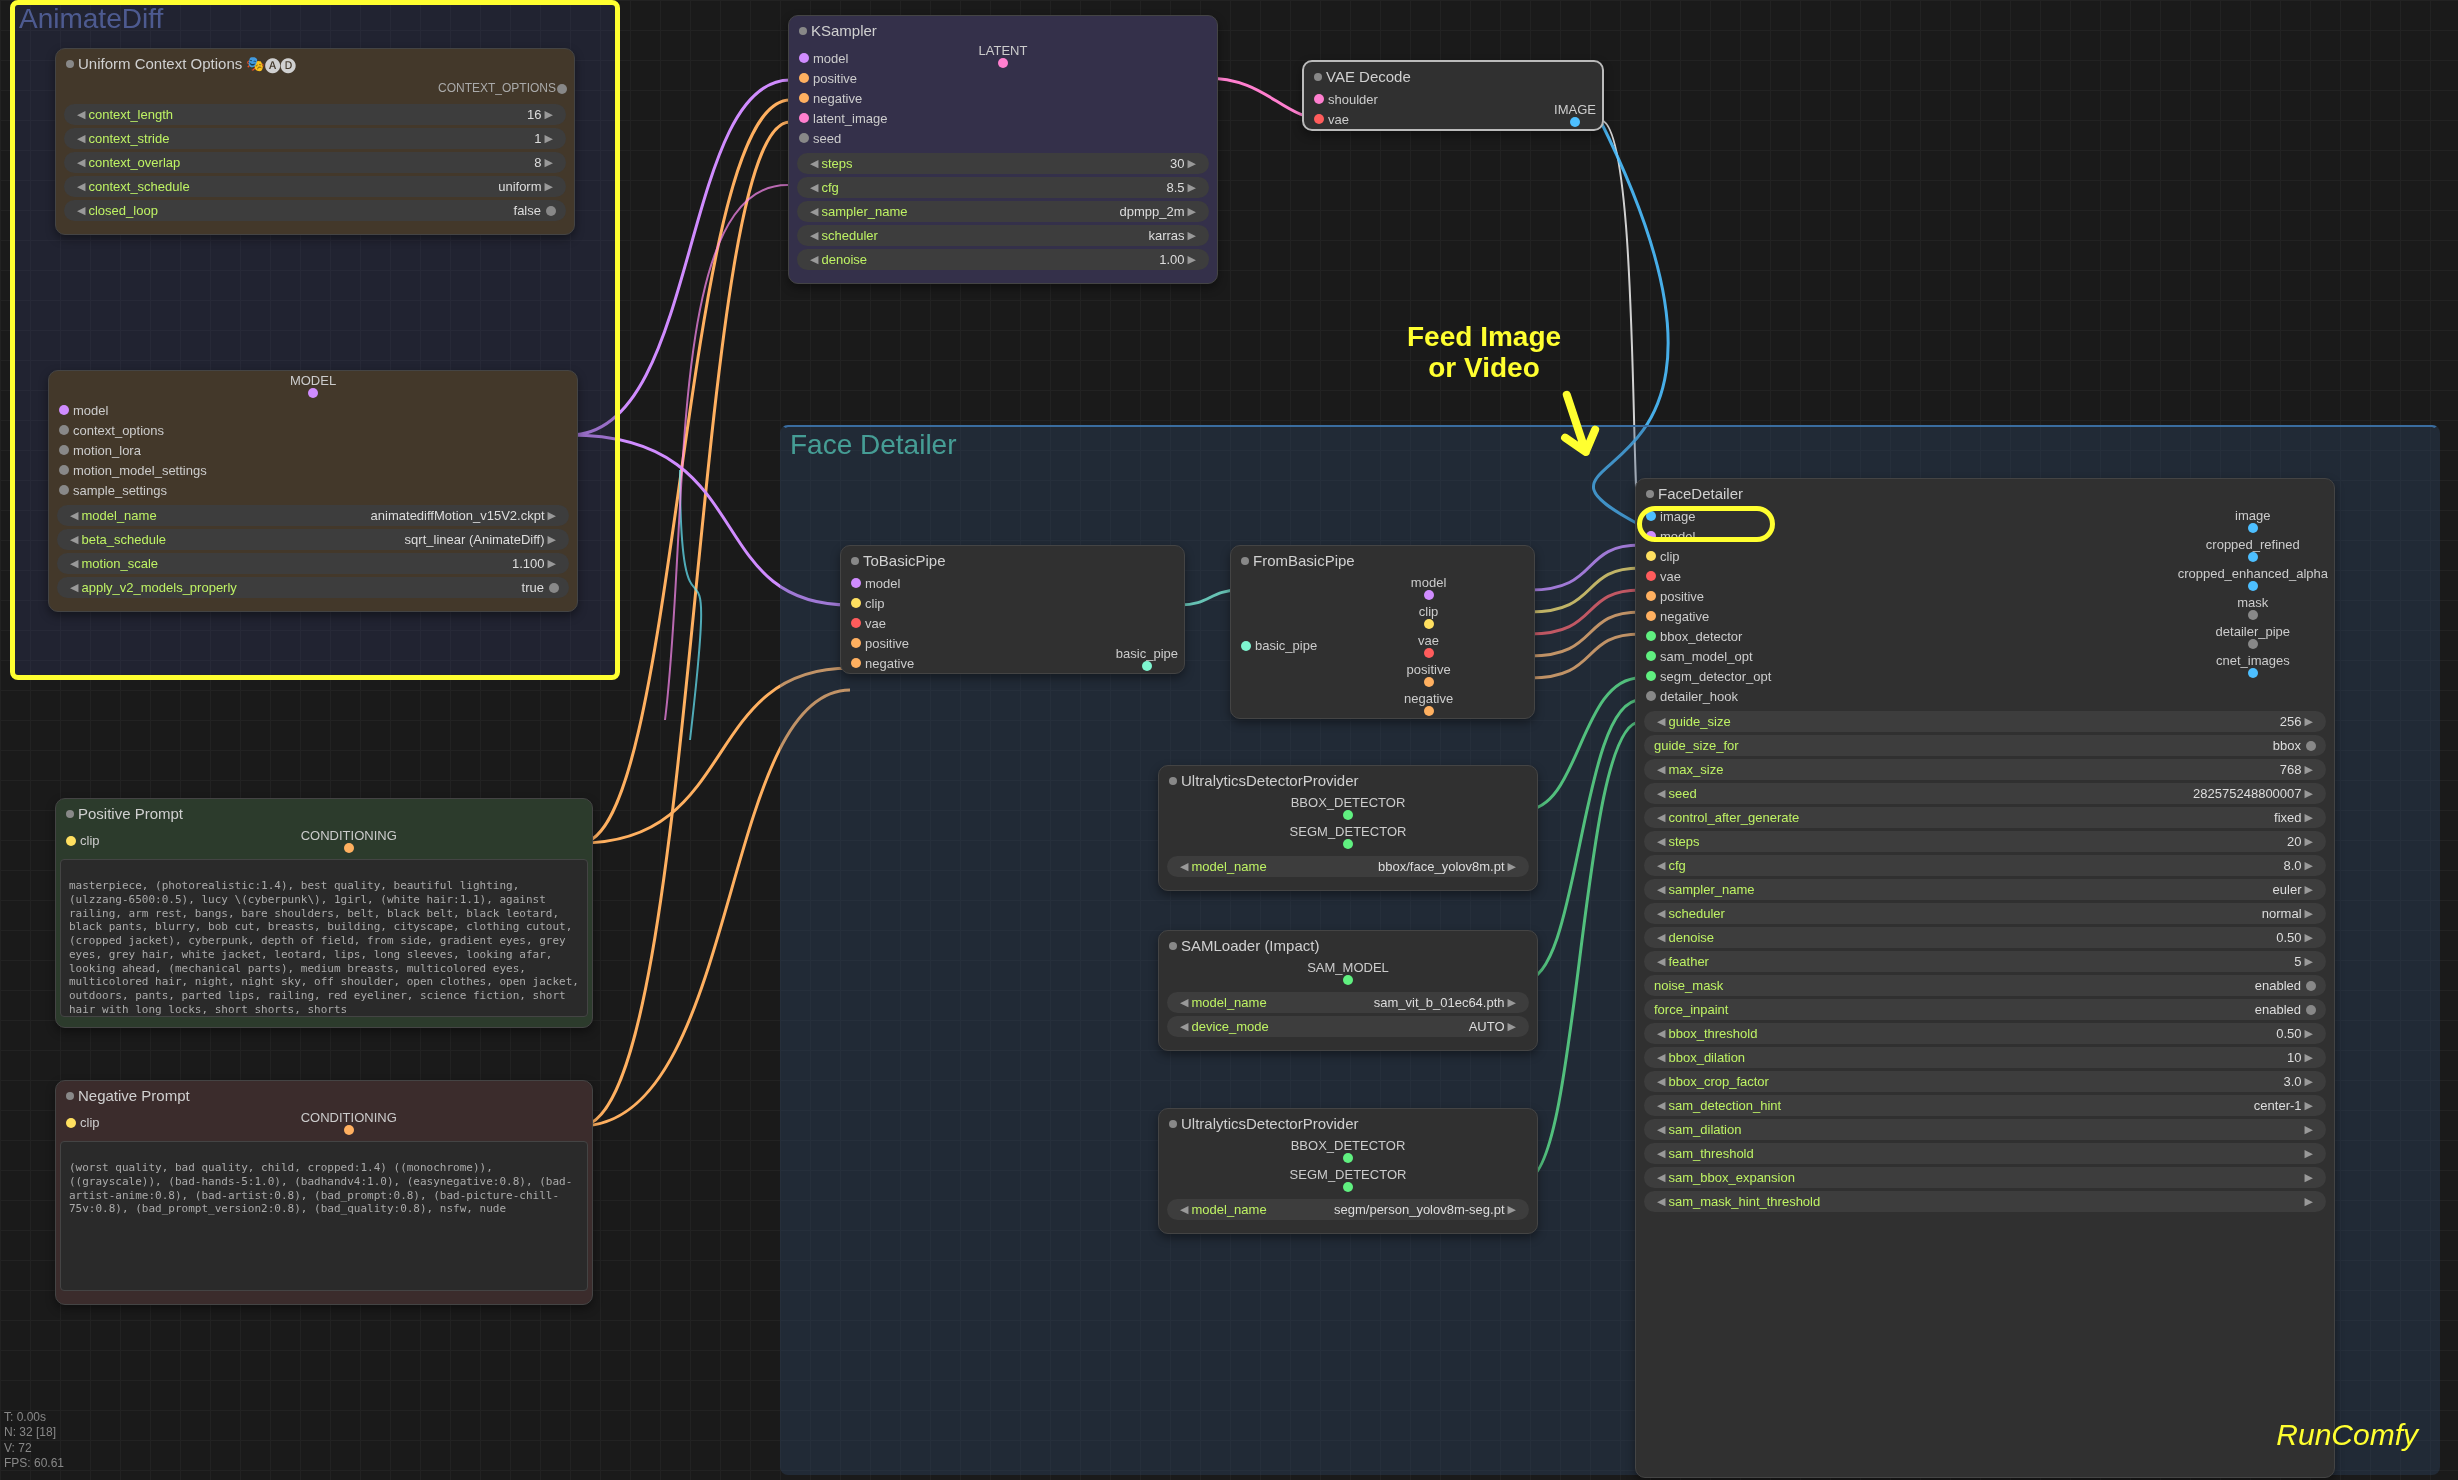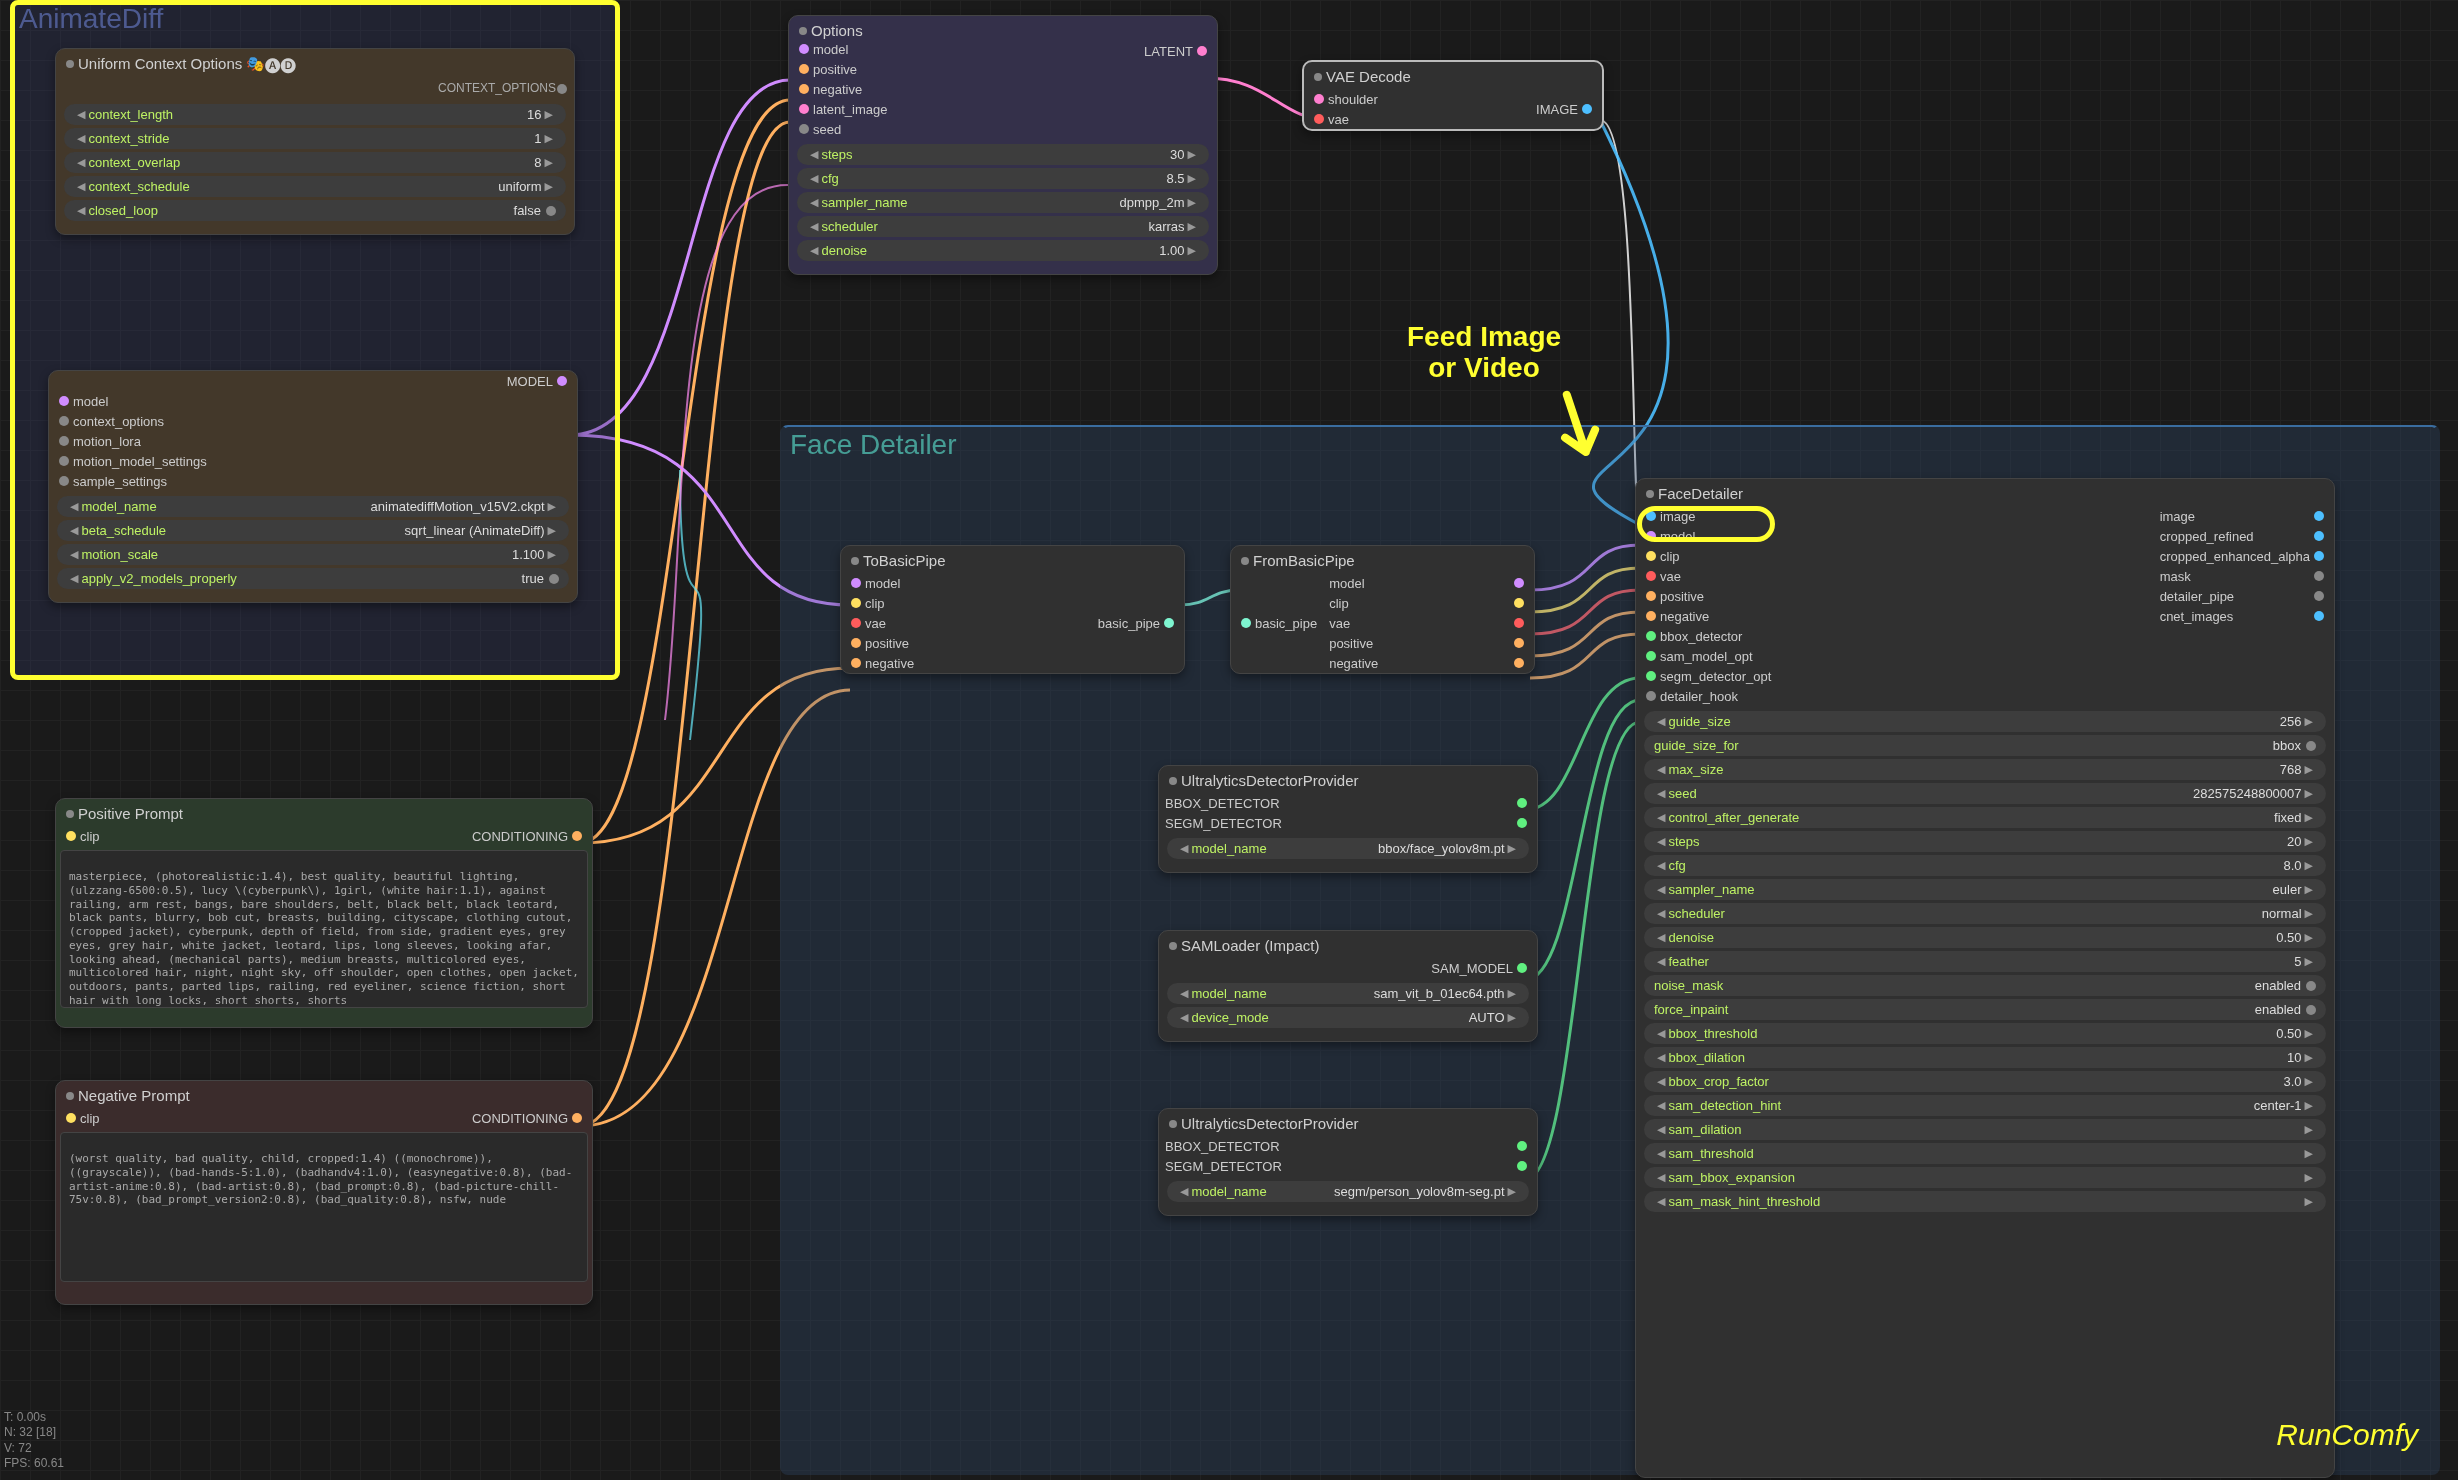--- a/index.html
+++ b/index.html
@@ -73,21 +73,21 @@
   }
   .io-row {
     display: flex;
     align-items: center;
     padding: 2px 6px;
     font-size: 13px;
     position: relative;
     min-height: 20px;
   }
   .io-row .label { flex: 1; }
-  .io-row.out { justify-content: flex-end; }
+  .io-row.out { justify-content: flex-end; flex-direction: column; }
   .io-row.in  { justify-content: flex-start; }
   .dot {
     width: 10px; height: 10px; border-radius: 50%;
     display: inline-block;
     margin: 0 4px;
     flex-shrink: 0;
   }
   .param-row {
     display: flex;
     align-items: center;
@@ -284,21 +284,21 @@
       <div class="param-row">
         <span class="arr">◀</span>
         <span class="name">apply_v2_models_properly</span>
         <span class="val">true</span>
         <span class="togdot"></span>
       </div>
     </div>
 </div>
 
 <div class="node tint-purple" style="left:788px; top:15px; width:430px;">
-  <div class="node-title">Options</div>
+  <div class="node-title">KSampler</div>
   <div class="io-row out" style="margin-top:-2px">
       <span>LATENT</span>
       <span class="dot c-latent"></span>
     </div>
   <div id="ks-inputs" style="margin-top:-22px">
       <div class="io-row in">
         <span class="dot c-model"></span>
         <span class="label">model</span>
       </div>
       <div class="io-row in">

